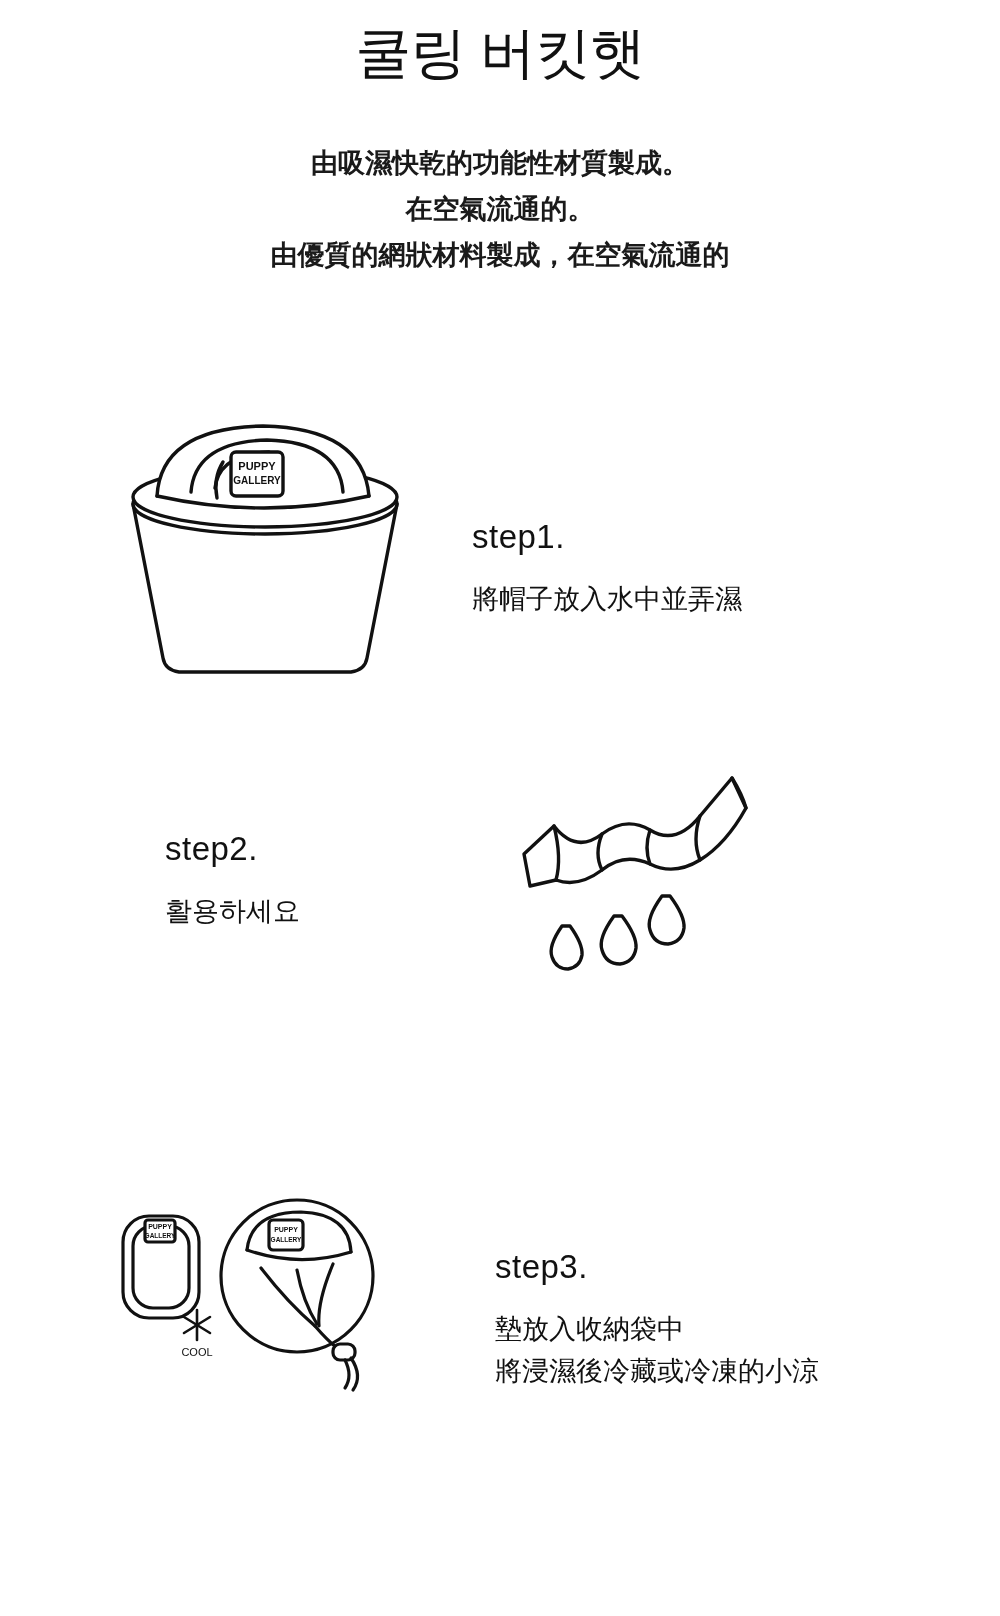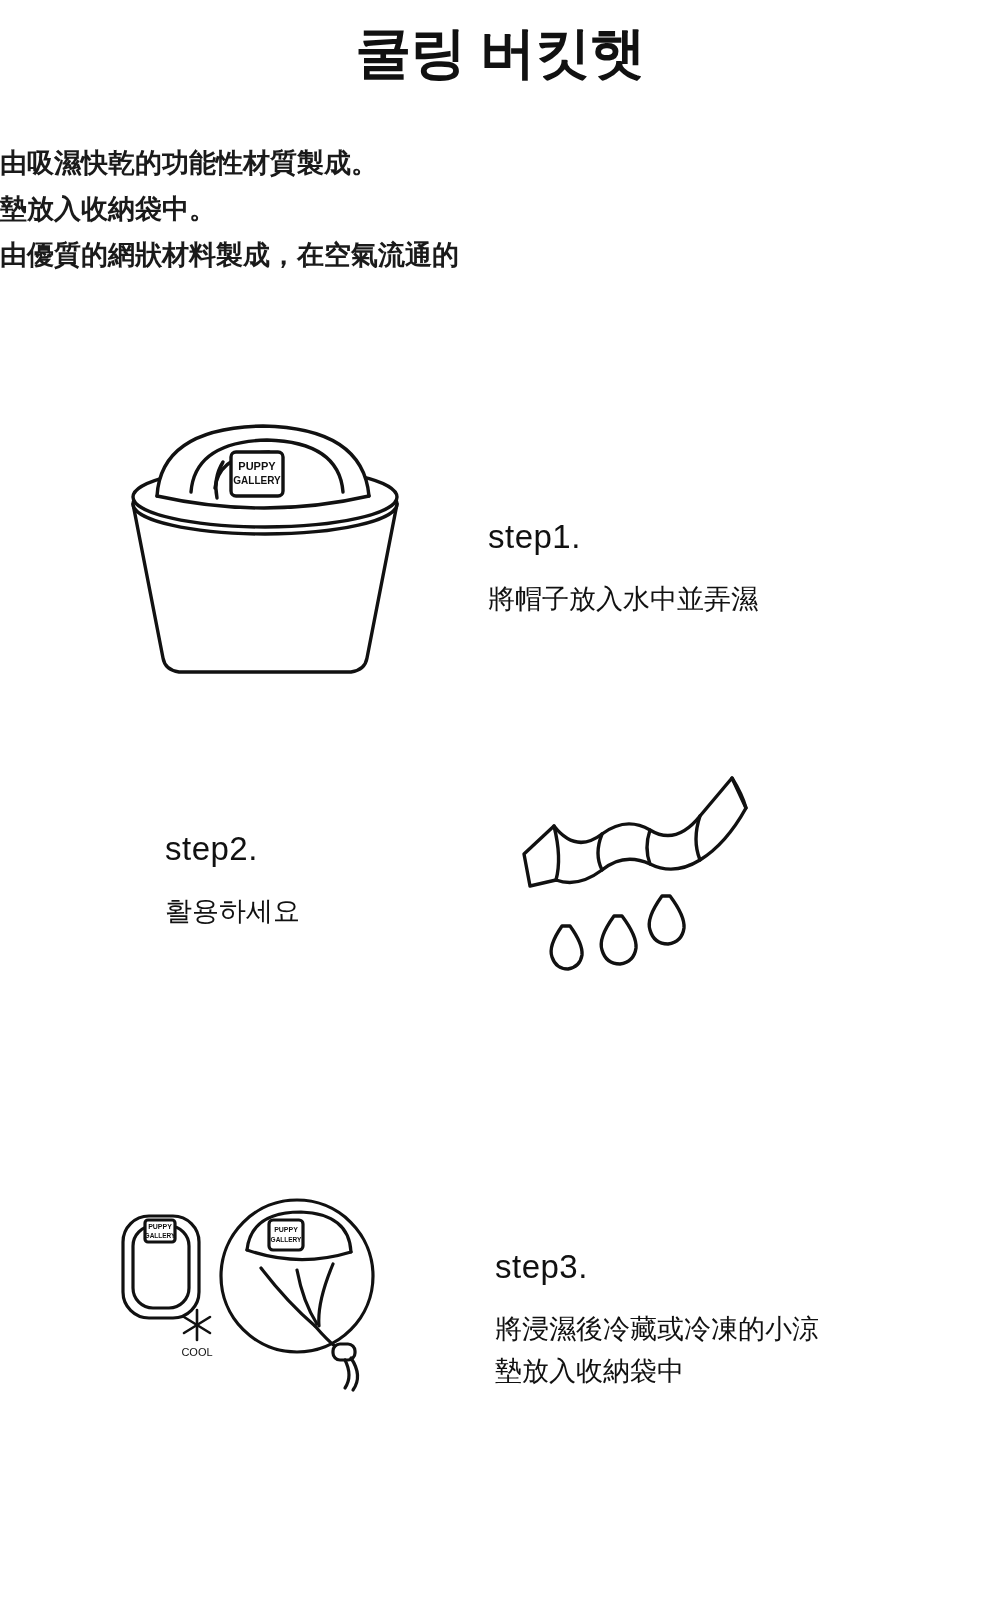--- a/index.html
+++ b/index.html
@@ -15,30 +15,30 @@
     color: #141414;
     overflow: hidden;
   }
 
   
   .header {
     padding-top: 18px;
     text-align: center;
   }
   .title-line {
-    font-weight: bold;
+    font-weight: normal;
     font-size: 56px;
     line-height: 70px;
     letter-spacing: -1px;
     color: #111111;
   }
 
   .desc {
     margin-top: 52px;
-    text-align: left;
+    text-align: center;
     font-size: 27px;
     font-weight: bold;
     line-height: 46px;
     color: #1a1a1a;
   }
 
   
   .steps {
     position: relative;
     margin-top: 150px;
@@ -61,21 +61,21 @@
   }
   .step-desc {
     font-size: 27px;
     font-weight: normal;
     line-height: 42px;
     color: #111111;
   }
 
   
   .step1 .art { position: absolute; left: 95px; top: -20px; }
-  .step1 .step-text { left: 488px; top: 90px; }
+  .step1 .step-text { left: 472px; top: 90px; }
 
   
   .step2 { margin-top: 60px; }
   .step2 .art { position: absolute; left: 510px; top: -20px; }
   .step2 .step-text { left: 165px; top: 42px; }
 
   
   .step3 { margin-top: 100px; }
   .step3 .art { position: absolute; left: 101px; top: 10px; }
   .step3 .step-text { left: 495px; top: 60px; }
@@ -84,21 +84,21 @@
 </style>
 </head>
 <body>
 
 <div class="header">
   <div class="title-line">쿨링 버킷햇</div>
 </div>
 
 <div class="desc">
   <div>由吸濕快乾的功能性材質製成。</div>
-  <div>墊放入收納袋中。</div>
+  <div>在空氣流通的。</div>
   <div>由優質的網狀材料製成，在空氣流通的</div>
 </div>
 
 <div class="steps">
 
   <div class="step step1">
     <div class="art">
       <svg width="340" height="280" viewBox="0 0 340 280" fill="none" stroke="#111" stroke-width="3.4" stroke-linecap="round" stroke-linejoin="round">
 
         <path d="M38 96 L68 250 Q70 262 84 264 L256 264 Q270 262 272 250 L302 96 Z" fill="#fff"></path>
@@ -178,18 +178,18 @@
         <path d="M196 72 Q202 104 216 126"></path>
 
         <path d="M214 128 Q226 142 236 150"></path>
         <rect x="232" y="146" width="22" height="16" rx="7" fill="#fff"></rect>
         <path d="M244 162 Q252 178 244 190"></path>
         <path d="M250 160 Q262 178 252 192"></path>
       </svg>
     </div>
     <div class="step-text">
       <div class="step-label">step3.</div>
+      <div class="step-desc">墊放入收納袋中</div>
       <div class="step-desc">將浸濕後冷藏或冷凍的小涼</div>
-      <div class="step-desc">墊放入收納袋中</div>
     </div>
   </div>
 
 </div>
 
 </body></html>

